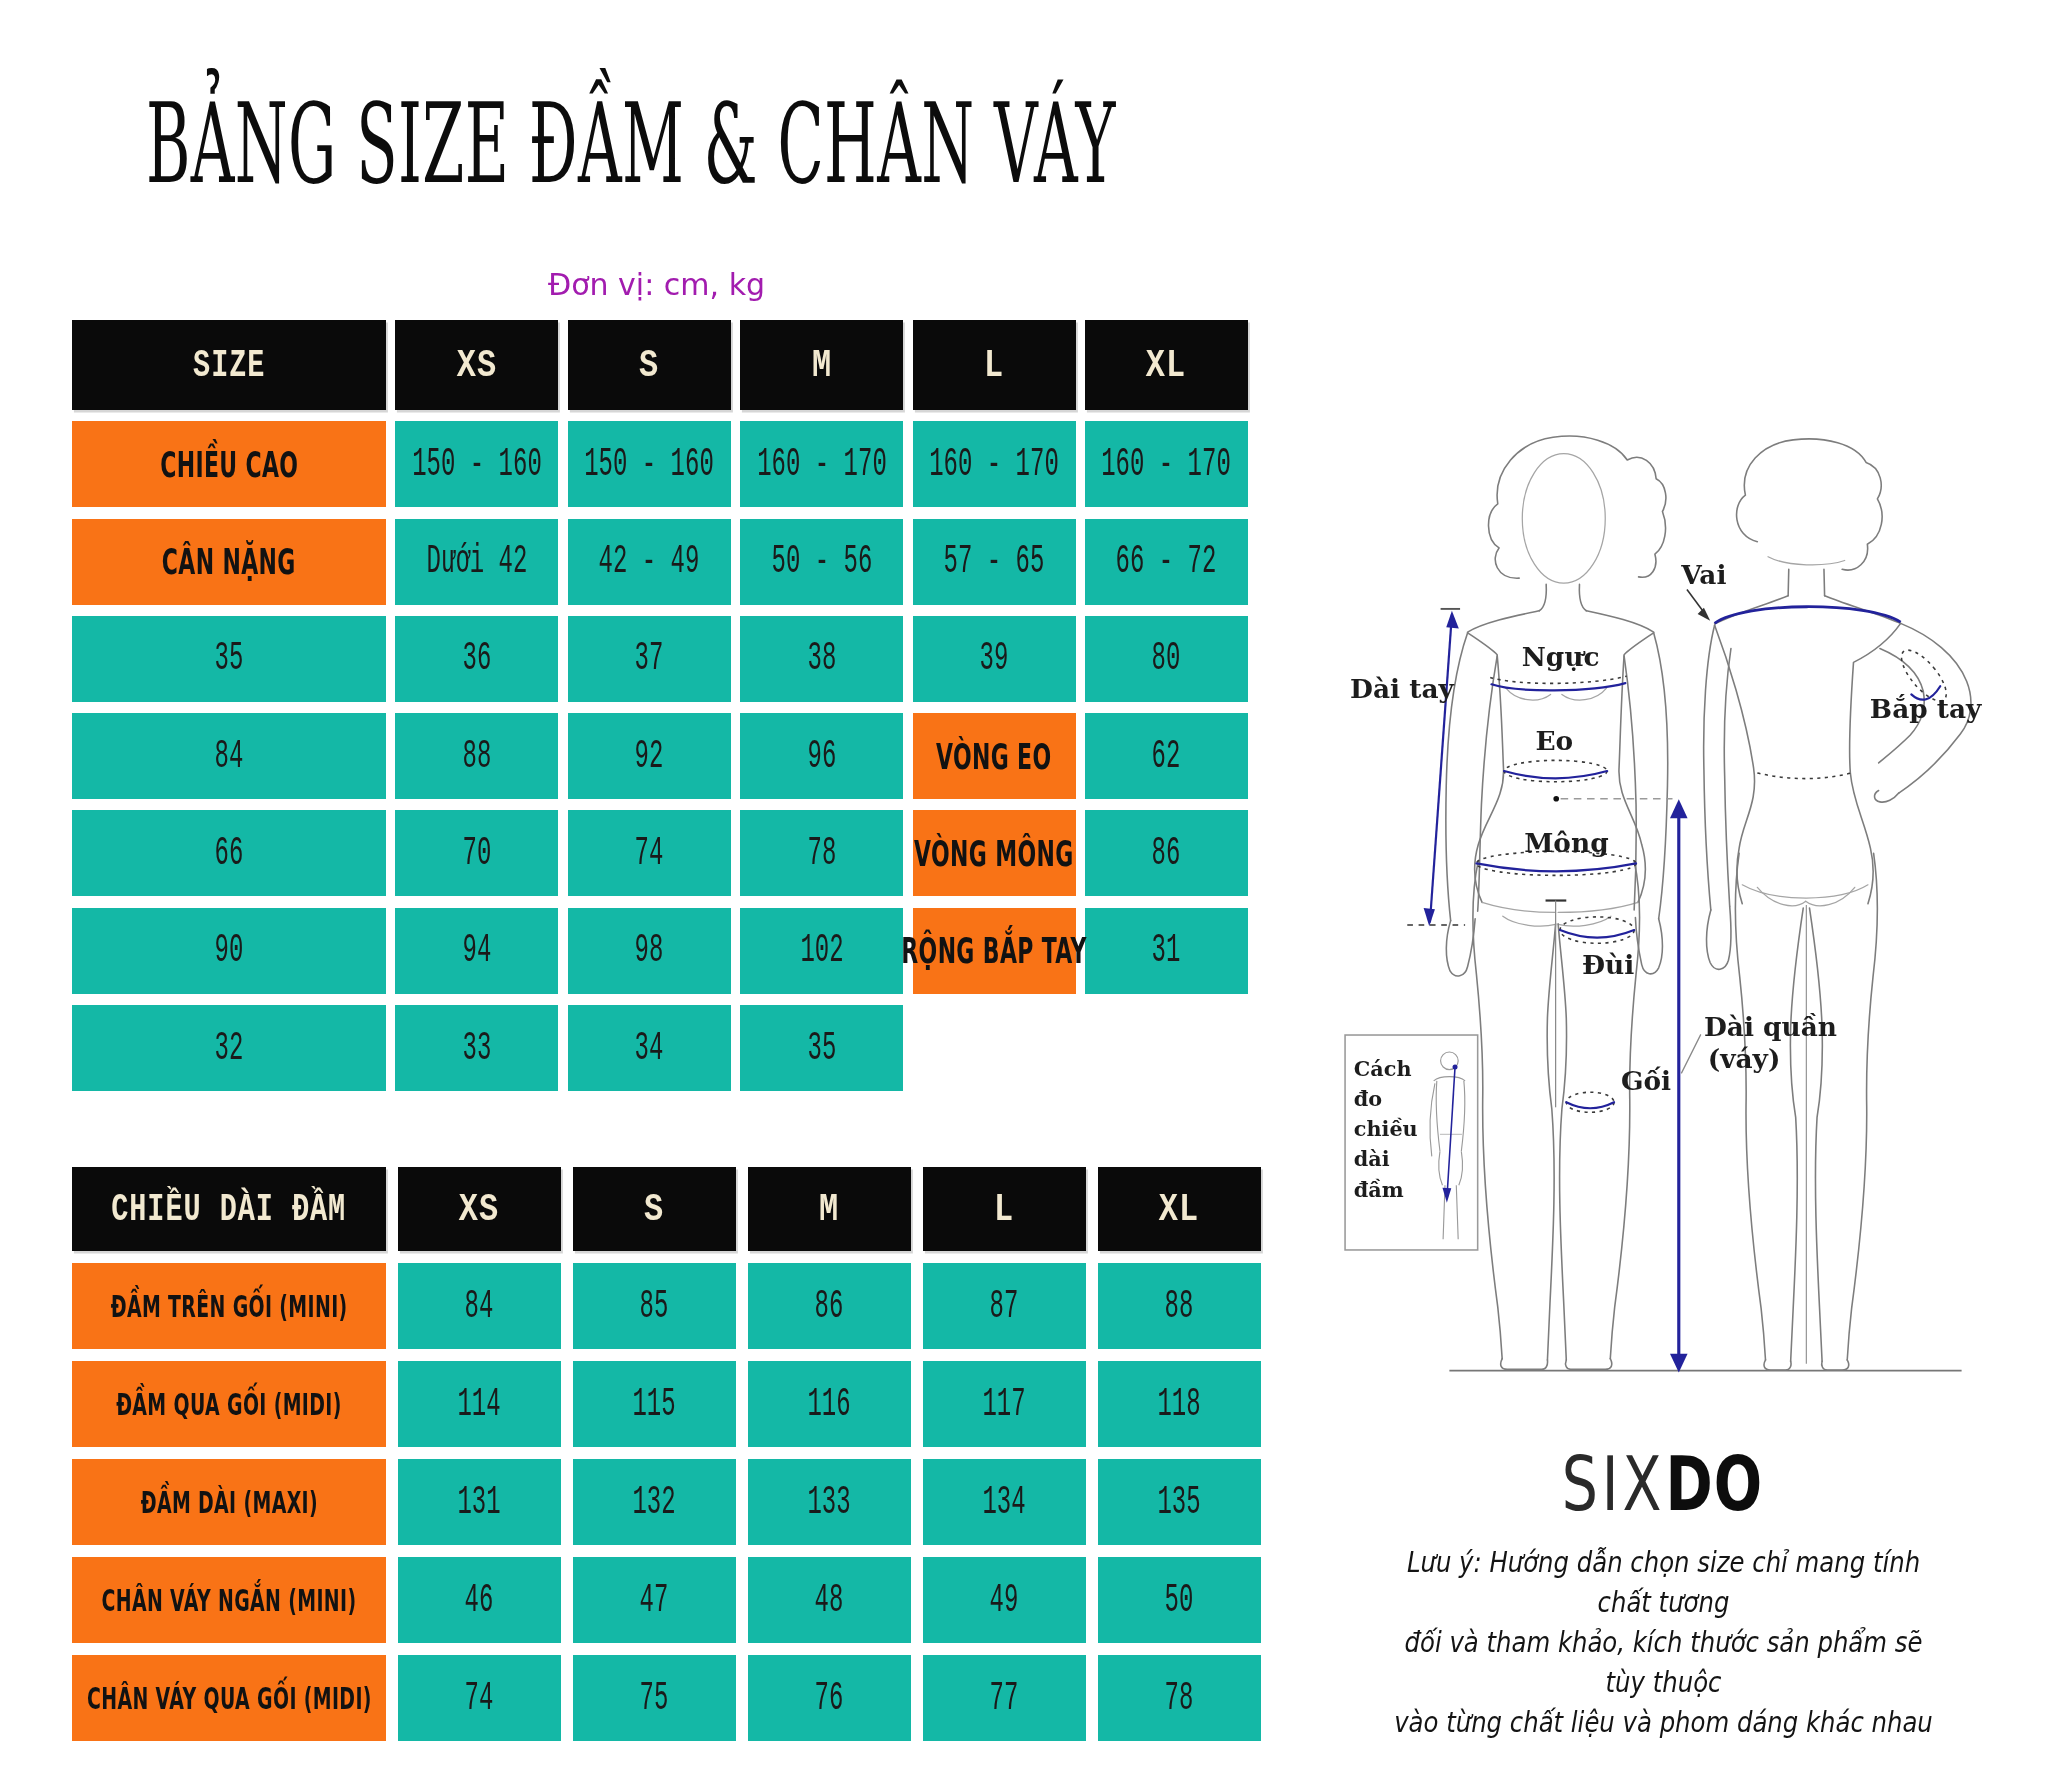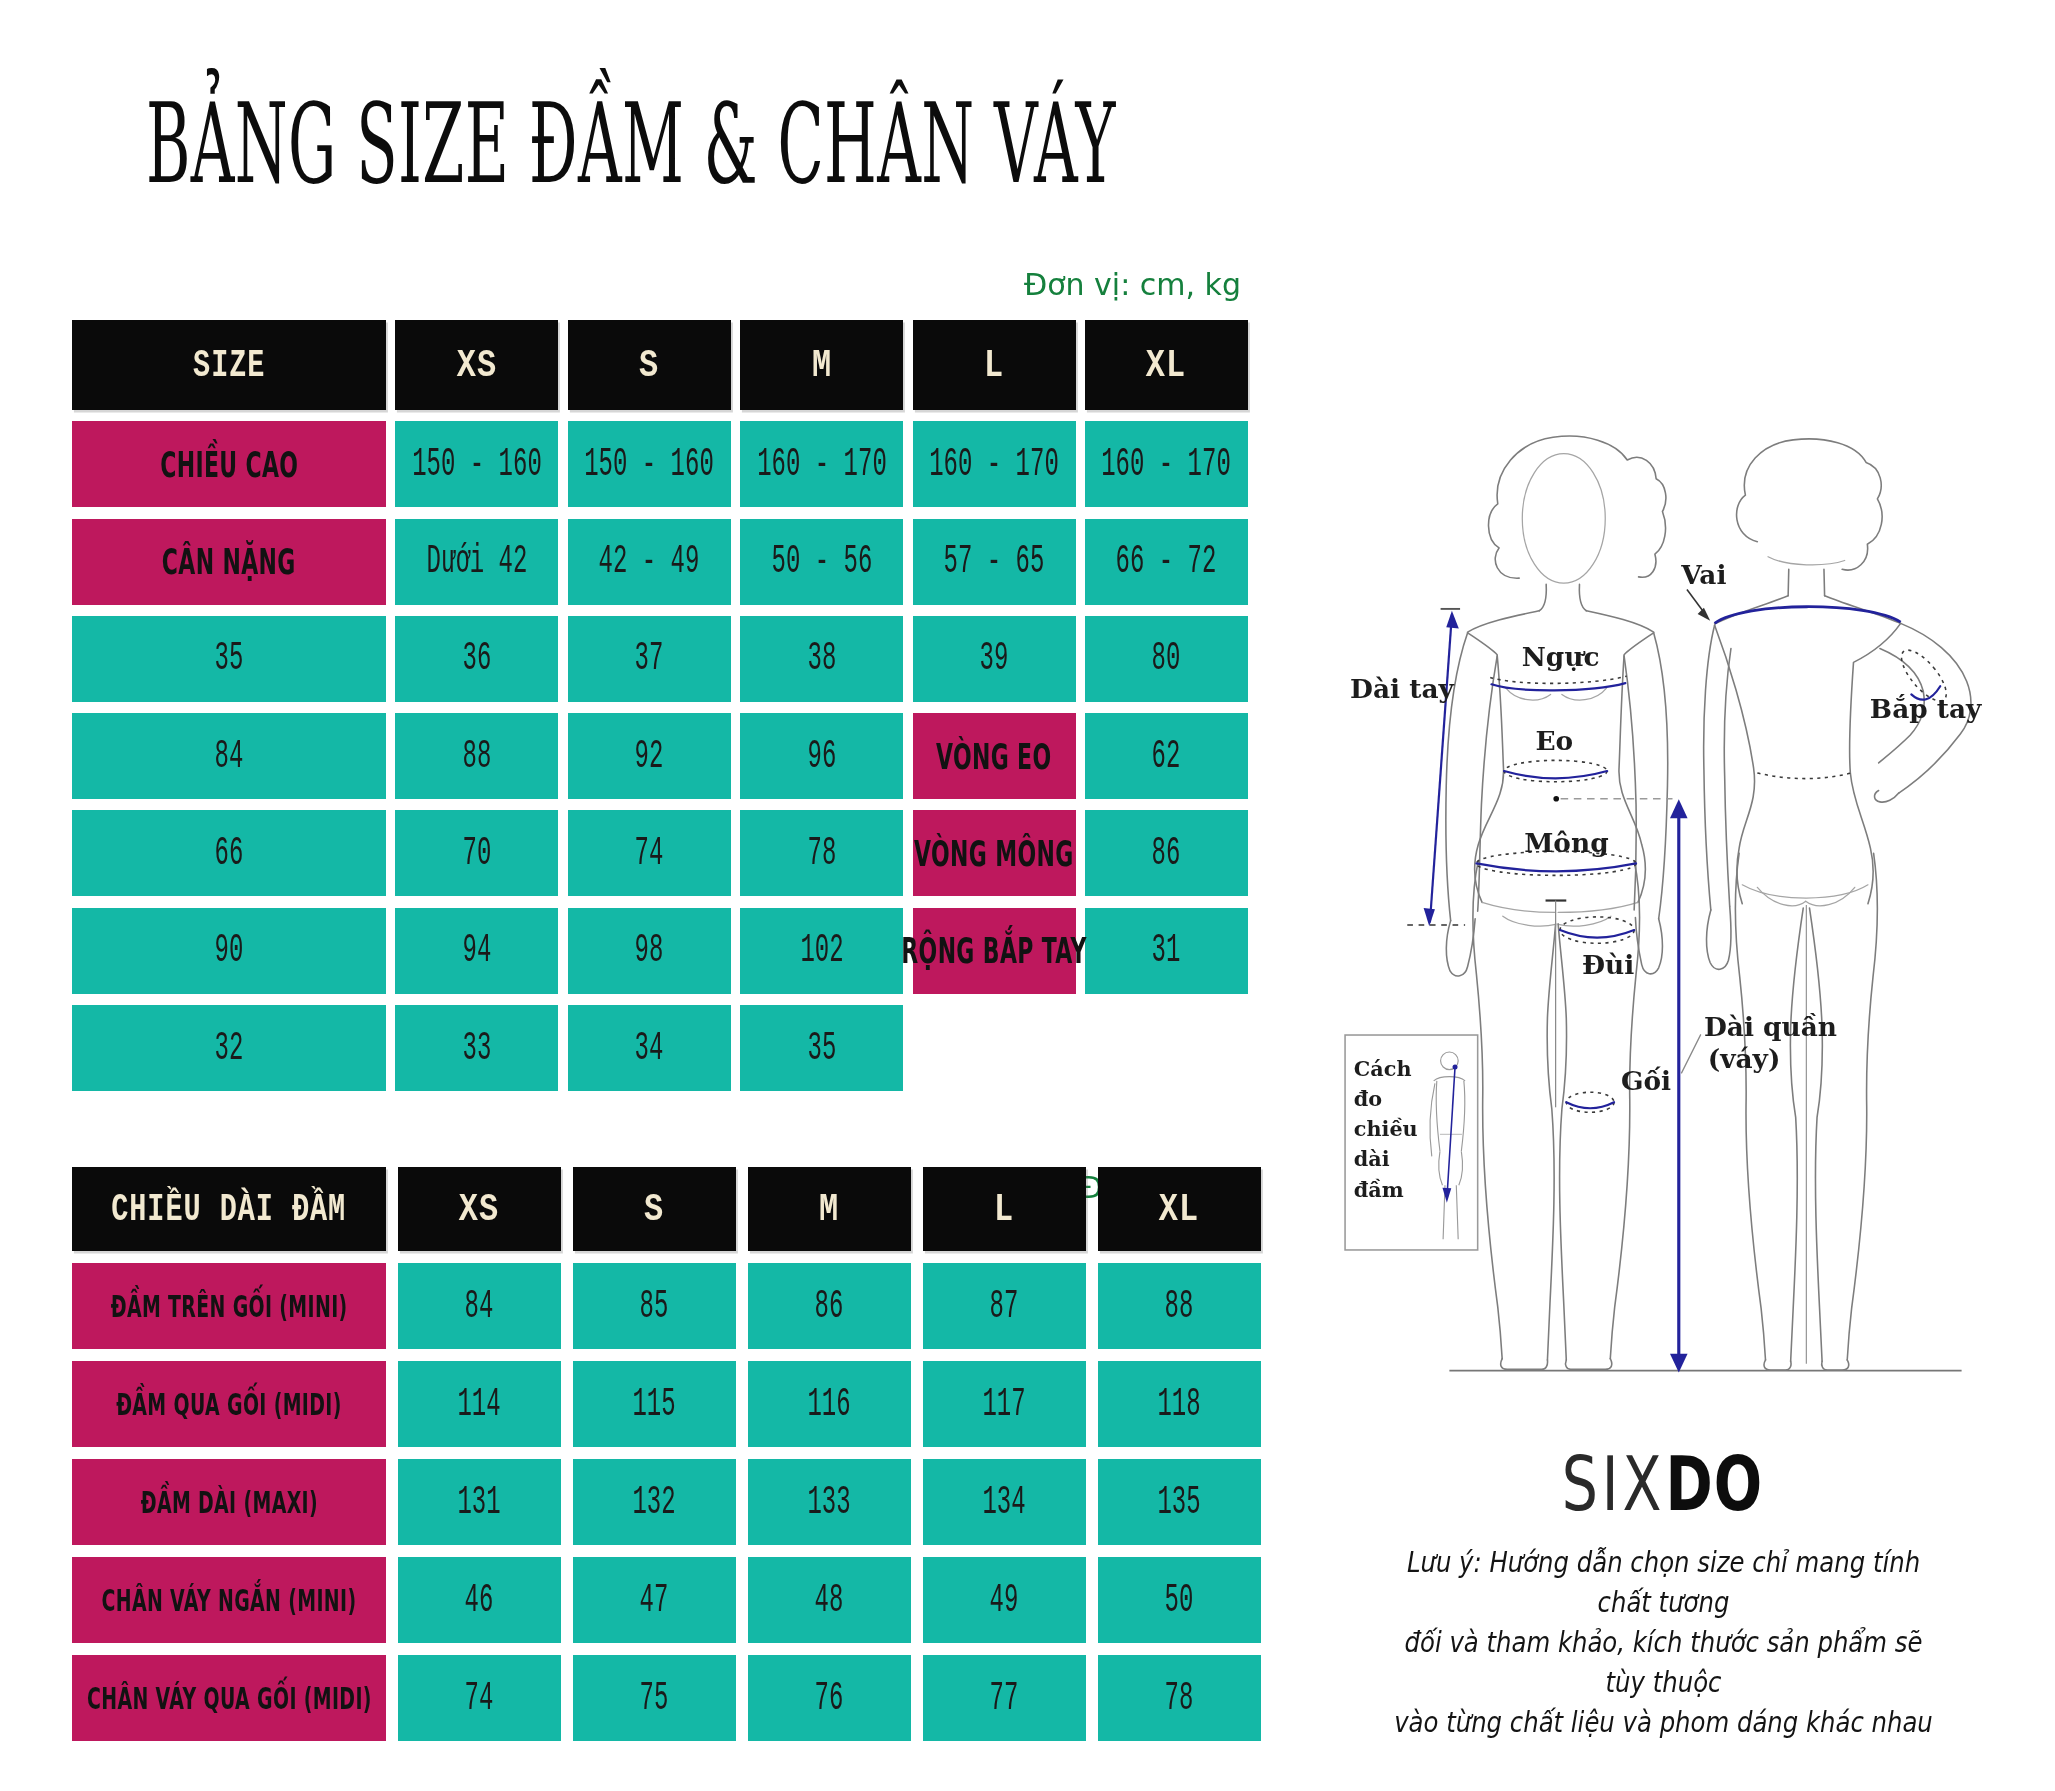--- a/index.html
+++ b/index.html
@@ -5,33 +5,33 @@
   html,body{margin:0;padding:0;background:#ffffff;}
   .page{position:relative;width:2056px;height:1792px;background:#ffffff;overflow:hidden;
         font-family:"DejaVu Sans","Liberation Sans",sans-serif;color:#161616;padding-left:44px;}
 
   
   .title{position:absolute;left:146px;top:89px;font-family:"DejaVu Serif","Liberation Serif",serif;
          font-size:110px;line-height:1;white-space:nowrap;color:#0c0c0c;
          transform:scaleX(0.55);transform-origin:left top;letter-spacing:0.6px;}
 
   
-  .unit{position:absolute;left:72px;width:1169px;text-align:right;font-size:30px;color:#15803d;}
+  .unit{position:absolute;left:72px;width:1169px;text-align:center;font-size:30px;color:#a21caf;}
   .unit-top{top:267px;}
   .unit-bottom{top:1170px;}
 
   
   .t-grid{position:absolute;display:grid;column-gap:9.4px;row-gap:11.3px;}
   .t1{left:72px;top:320px;grid-template-columns:314px repeat(5,163px);
       grid-template-rows:90px repeat(7,86px);}
   .t2{left:72px;top:1167px;grid-template-columns:314px repeat(5,163px);
       grid-template-rows:84px repeat(5,86px);gap:12px;}
   .cell{display:flex;align-items:center;justify-content:center;}
   .hdr{background:#0a0a0a;box-shadow:1.9px 2.5px 0 rgba(90,90,90,0.25);font-family:Liberation Mono, monospace;}
-  .lbl{background:#be185d;}
+  .lbl{background:#f97316;}
   .val{background:#14b8a6;font-family:Liberation Mono, monospace;}
   .tx{display:inline-block;white-space:nowrap;}
   .hx{font-size:38px;font-weight:700;color:#f2e9d0;letter-spacing:1.3px;transform:scaleX(0.84);}
   .hx-wide{transform:scaleX(0.75);}
   .lx{font-size:36px;font-weight:700;color:#121212;letter-spacing:0.6px;transform:scaleX(0.61);}
   .t2 .lx{font-size:31px;}
   .vx{font-size:40px;font-weight:400;color:#1a1a1a;transform:scaleX(0.60);}
 
   
   .diagram{position:absolute;left:1289px;top:377px;width:767px;height:1037px;}

